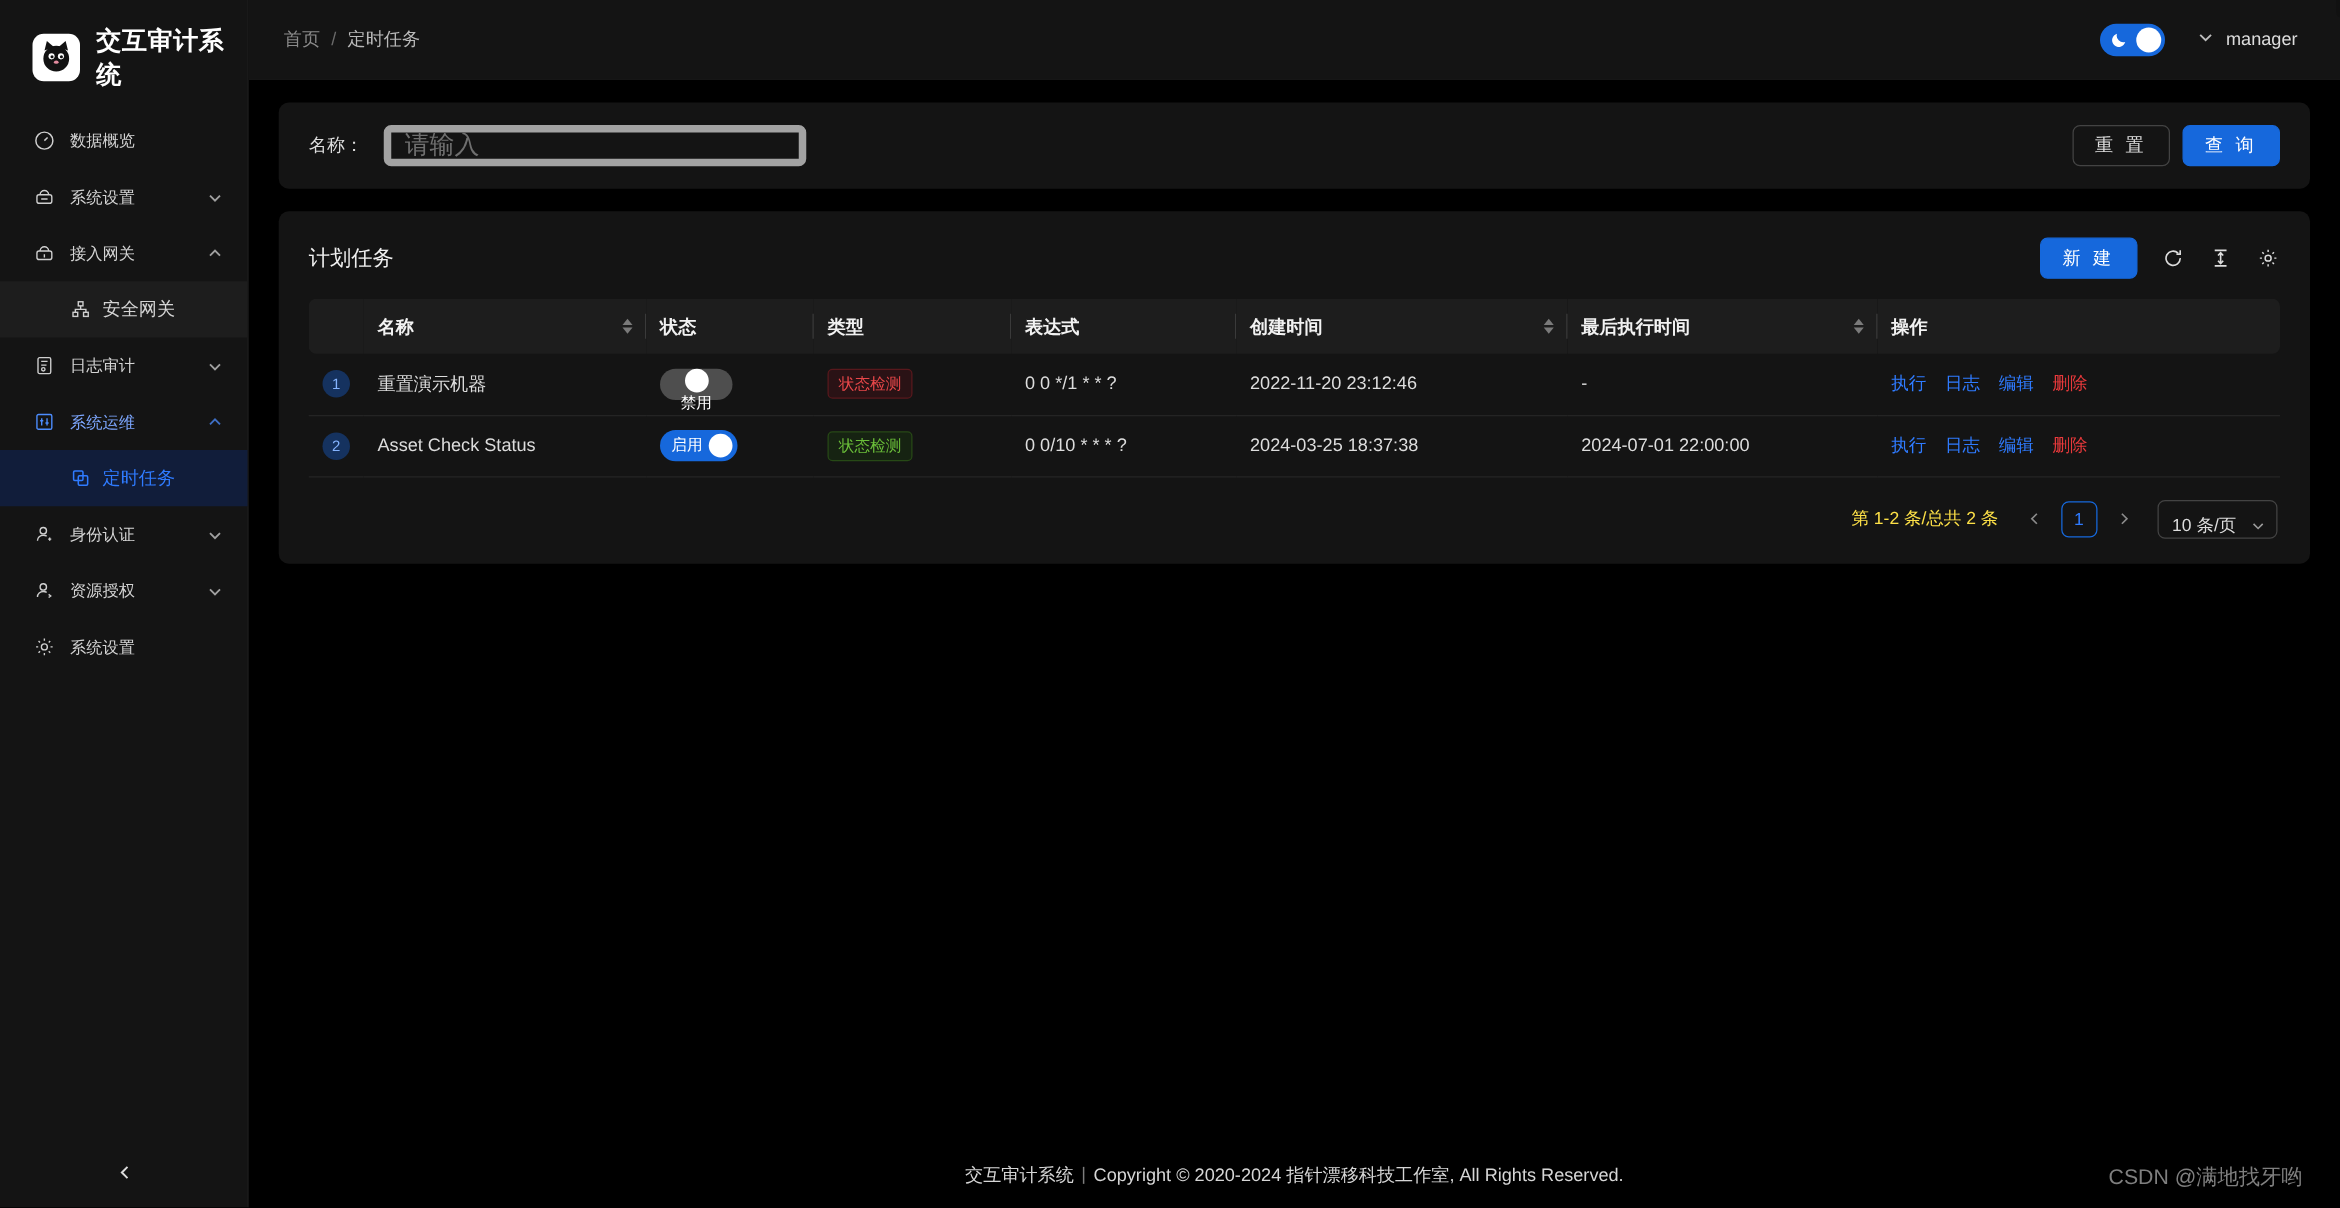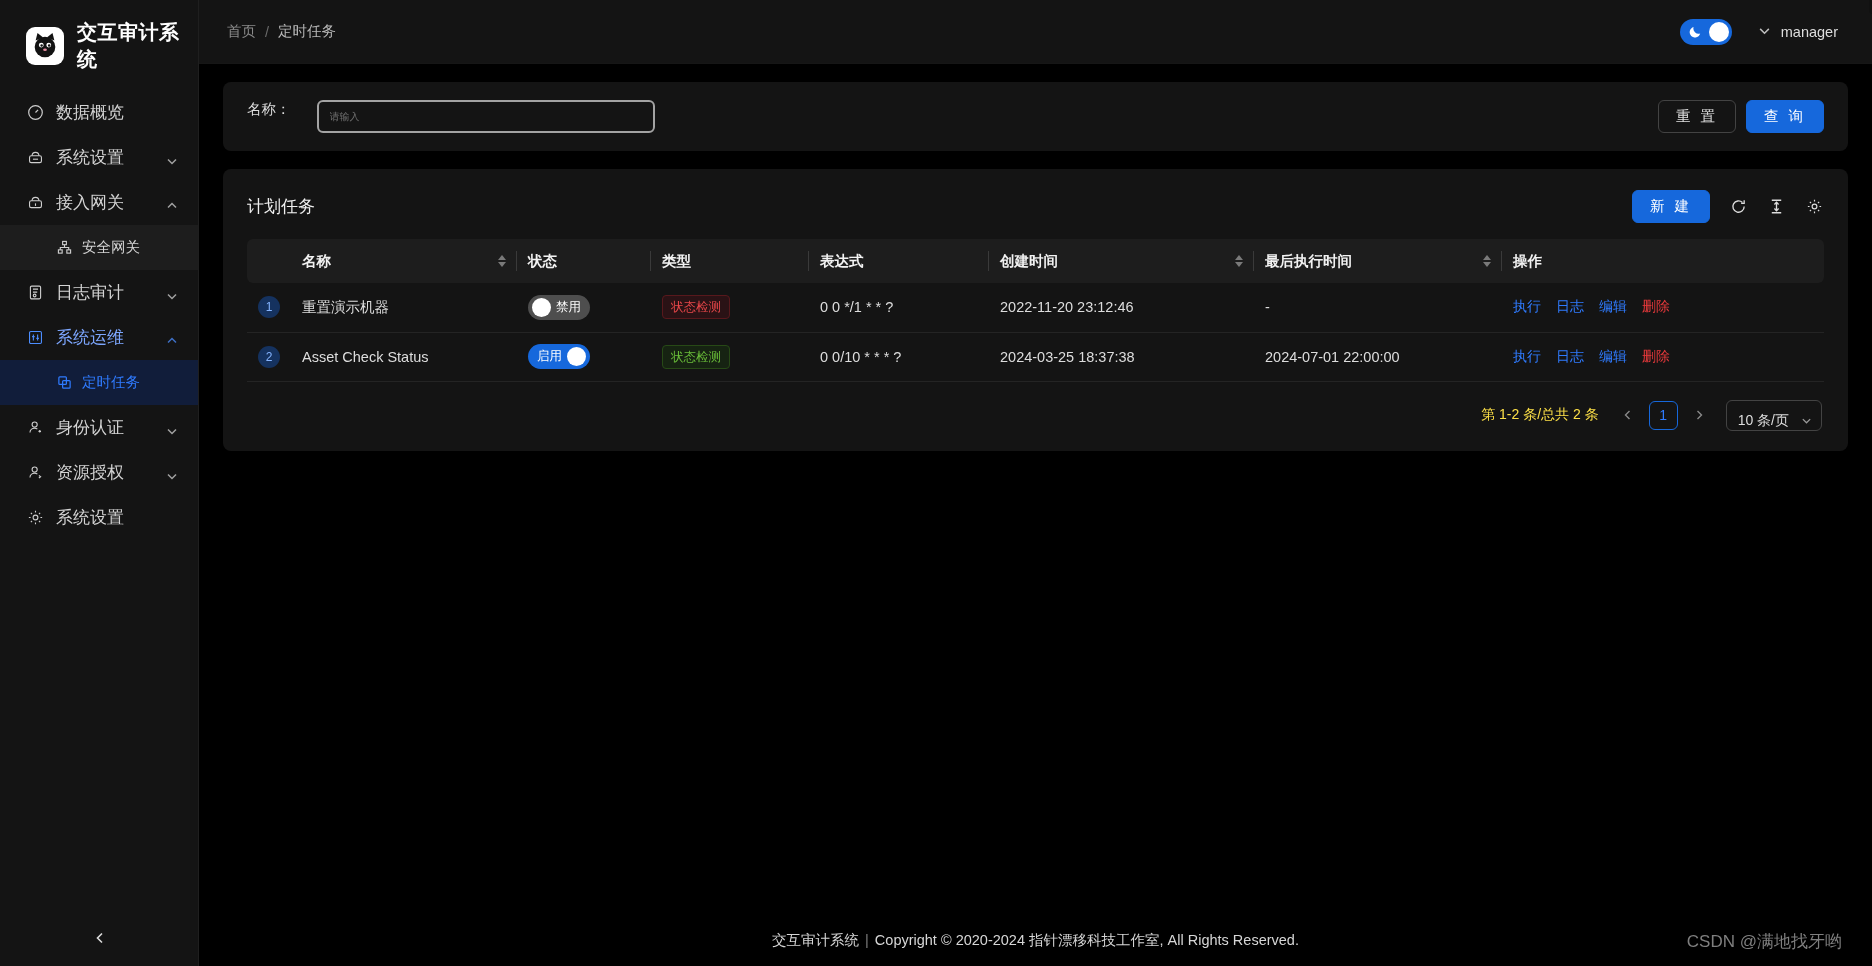--- a/index.html
+++ b/index.html
@@ -19,21 +19,21 @@
   }
   .brand { display: flex; align-items: center; gap: 13px; padding: 20px 0 0 26px; height: 72px; }
   .brand-logo {
     width: 38px; height: 38px; border-radius: 9px; background: #fff;
     display: flex; align-items: center; justify-content: center; flex: 0 0 38px;
   }
   .brand-title { font-size: 20px; font-weight: 700; color: #fff; letter-spacing: .5px; }
   .nav { margin-top: 18px; display: flex; flex-direction: column; }
   .nav-item {
     display: flex; align-items: center; height: 45px; padding: 0 20px 0 26px;
-    font-size: 17px; color: #d4d4d4; cursor: pointer; position: relative;
+    font-size: 13px; color: #d4d4d4; cursor: pointer; position: relative;
   }
   .nav-item .ico { width: 18px; height: 18px; flex: 0 0 18px; margin-right: 12px; display: flex; align-items: center; justify-content: center; }
   .nav-item .lbl { flex: 1; }
   .nav-item .arrow { width: 12px; height: 12px; opacity: .75; }
   .nav-item.open-parent { color: #7da7ff; }
   .nav-item.open-parent .ico svg { stroke: #4c8dff; }
   .nav-sub {
     display: flex; align-items: center; height: 45px; padding-left: 56px;
     font-size: 14.5px; color: #d4d4d4; cursor: pointer; background: #1d1d1d;
   }
@@ -62,25 +62,25 @@
   .theme-toggle .moon { position: absolute; left: 8px; top: 5px; }
   .theme-toggle .knob { width: 20px; height: 20px; border-radius: 50%; background: #fff; margin-left: auto; }
   .userbox { display: flex; align-items: center; gap: 10px; font-size: 14.5px; color: #ddd; cursor: pointer; }
 
   .content { flex: 1; padding: 18px 24px 0 24px; overflow: hidden; }
 
   .filter-card {
     background: #141414; border-radius: 8px; height: 69px;
     display: flex; align-items: center; padding: 0 24px; justify-content: space-between;
   }
-  .filter-left { display: flex; gap: 18px; }
+  .filter-left { display: flex; align-items: center; gap: 8px; }
   .filter-label { font-size: 14.5px; color: #ddd; margin-right: 8px; }
   .text-input {
     width: 338px; height: 33px; border-radius: 6px; background: transparent;
-    border: 2px solid #a3a3a3; color: #ddd; font-size: 10px; padding: 0 11px;
+    border: 6px solid #a3a3a3; color: #ddd; font-size: 20px; padding: 0 11px;
     font-family: "Liberation Sans", sans-serif;
   }
   .text-input::placeholder { color: #6f6f6f; }
   .filter-right { display: flex; align-items: center; gap: 10px; }
   .btn {
     height: 33px; border-radius: 6px; font-size: 14.5px; cursor: pointer;
     display: flex; align-items: center; justify-content: center; padding: 0 17px;
     letter-spacing: 3px; font-family: "Liberation Sans", sans-serif;
   }
   .btn-default { background: transparent; border: 1px solid #434343; color: #e0e0e0; }
@@ -109,21 +109,21 @@
   .sorter i.dn { border-top: 5px solid #7a7a7a; }
 
   table.grid tbody td {
     height: 49px; font-size: 14.5px; color: #ddd; padding: 0 11px;
     border-bottom: 1px solid #242424; white-space: nowrap; overflow: hidden; text-overflow: ellipsis;
   }
   .idx-badge {
     width: 22px; height: 22px; border-radius: 50%; background: #15325f; color: #85b4ff;
     font-size: 12px; display: flex; align-items: center; justify-content: center;
   }
-  .switch { height: 25px; border-radius: 13px; display: inline-flex; align-items: center; padding: 0 4px; min-width: 58px; cursor: pointer; }
+  .switch { height: 25px; border-radius: 13px; display: inline-flex; align-items: center; padding: 0 4px; min-width: 58px; cursor: pointer; flex-direction: column; }
   .switch .dot { width: 19px; height: 19px; border-radius: 50%; background: #fff; flex: 0 0 19px; }
   .switch .txt { font-size: 12.5px; color: #fff; padding: 0 5px; }
   .switch.off { background: #4e4e4e; }
   .switch.on { background: #1668dc; flex-direction: row-reverse; }
   .tag { display: inline-block; font-size: 12.5px; padding: 2px 8px; border-radius: 4px; line-height: 18px; }
   .tag.red { color: #e84749; background: #2a1215; border: 1px solid #58181c; }
   .tag.green { color: #6abe39; background: #162312; border: 1px solid #274916; }
   .act { display: flex; gap: 15px; }
   .act a { font-size: 14px; color: #2f7bff; text-decoration: none; cursor: pointer; }
   .act a.danger { color: #e8393b; }

